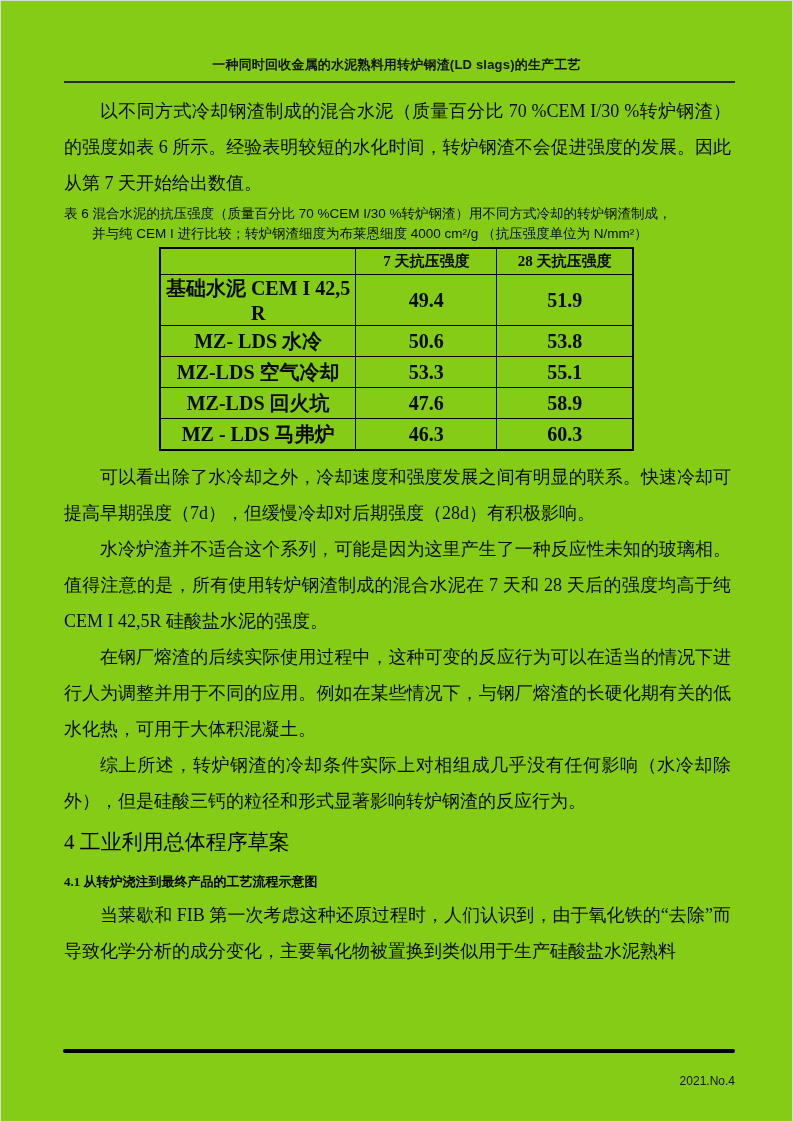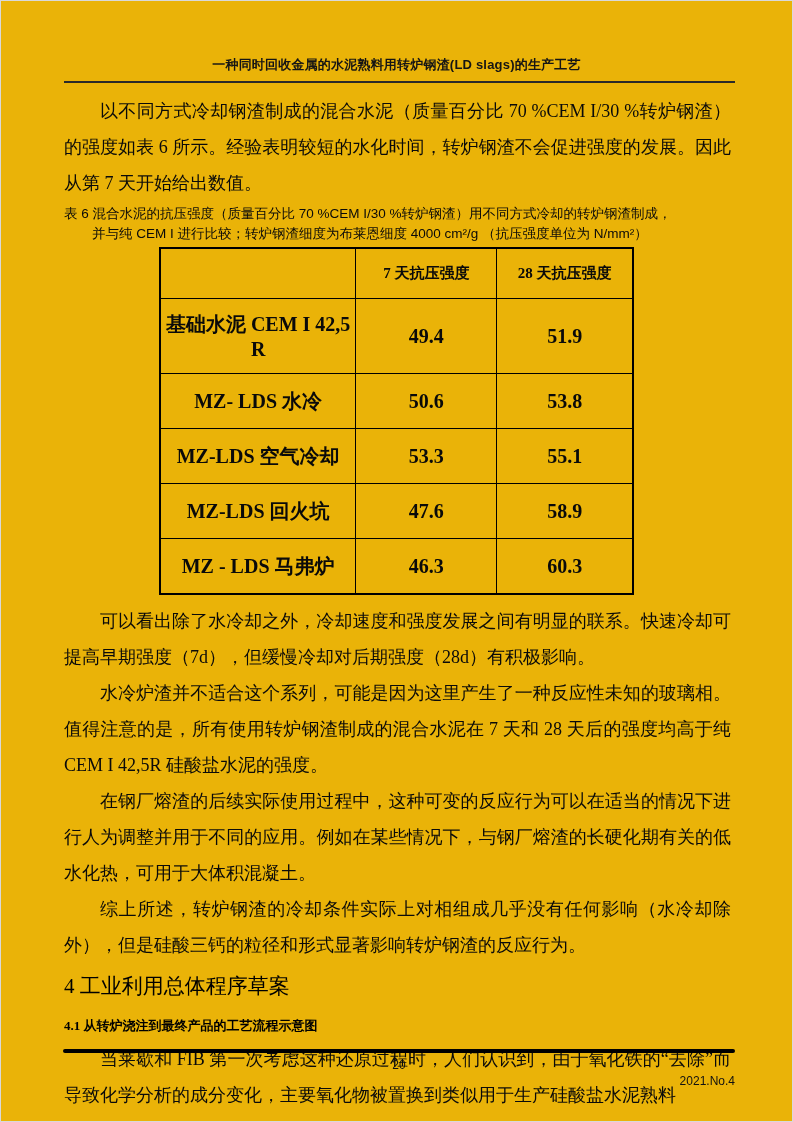--- a/index.html
+++ b/index.html
@@ -5,21 +5,21 @@
   html,body { margin:0; padding:0; }
   body {
     width:793px; height:1122px;
     background:#e8e8e8;
     font-family:"Liberation Serif","DejaVu Serif",serif;
     color:#000;
   }
   .page {
     position:relative;
     width:793px; height:1122px;
-    background:#eab308;
+    background:#84cc16;
     box-shadow: inset 0 0 0 1px #d9d9d9;
     overflow:hidden;
   }
   
   .running-head {
     padding-top:56px;
     text-align:center;
     font-family:"Liberation Sans","DejaVu Sans",sans-serif;
     font-size:13px;
     font-weight:600;
@@ -56,21 +56,21 @@
     width:475px;
     margin:3px 0 0 95px;
     border-collapse:collapse;
     border:2px solid #000;
     font-weight:bold;
     color:#0a0a0a;
   }
   table.t6 th, table.t6 td {
     border:1.5px solid #000;
     text-align:center;
-    padding:12px 4px;
+    padding:0 4px;
   }
   table.t6 thead th { height:25px; font-size:15px; font-weight:bold; }
   table.t6 tbody td { height:30px; font-size:20px; }
   table.t6 .col-label { width:199px; }
   table.t6 .col-d7 { width:141px; }
   table.t6 .col-d28 { width:135px; }
   
   h2.sec {
     margin:8px 0 0 0;
     font-size:21px;
@@ -172,17 +172,16 @@
 
     <h3 class="subsec">4.1 从转炉浇注到最终产品的工艺流程示意图</h3>
 
 
     <p class="body-para">当莱歇和 FIB 第一次考虑这种还原过程时，人们认识到，由于氧化铁的“去除”而导致化学分析的成分变化，主要氧化物被置换到类似用于生产硅酸盐水泥熟料</p>
 
   </div>
 
   <div class="foot-rule"></div>
   <div class="foot-row">
-    <div class="page-num">20</div>
     <div class="issue">2021.No.4</div>
   </div>
 
 </div>
 
 </body></html>

